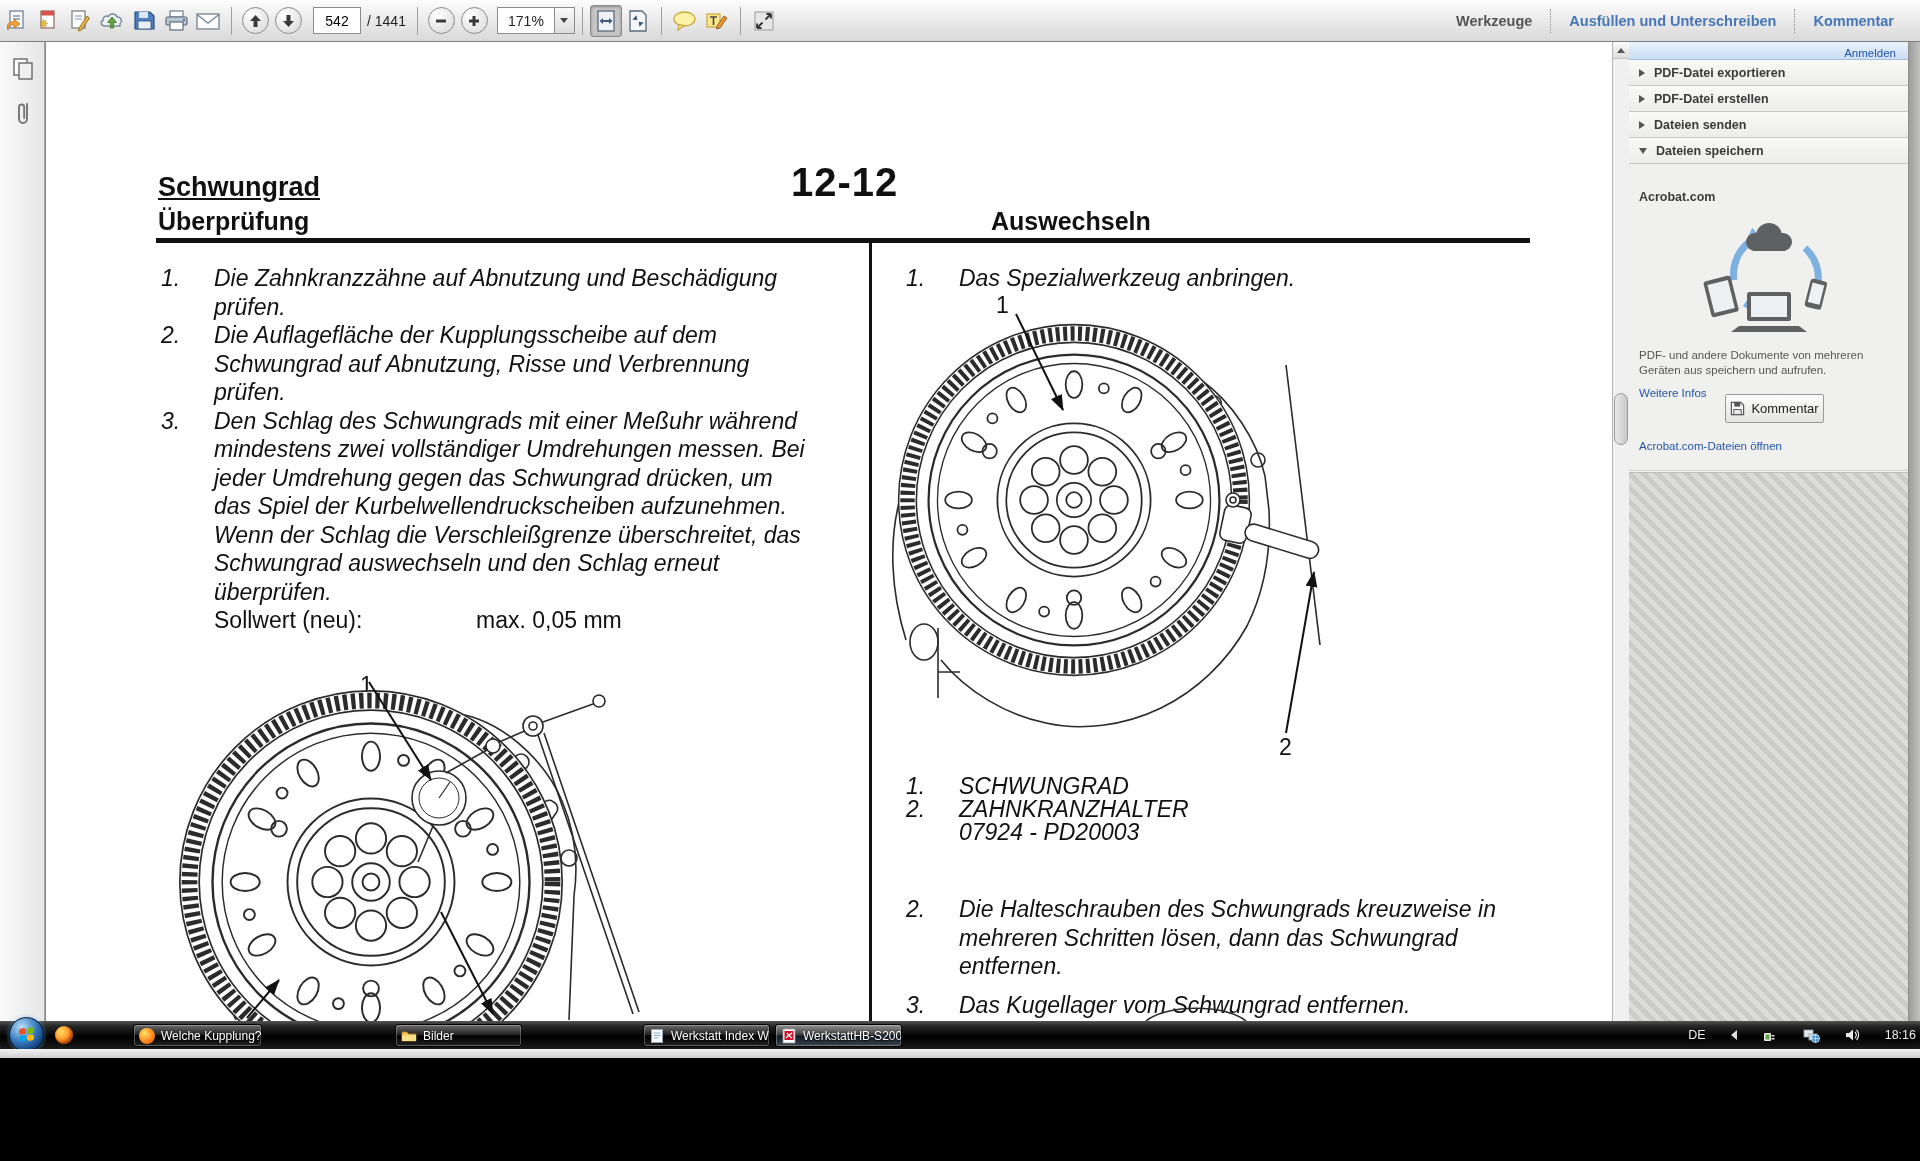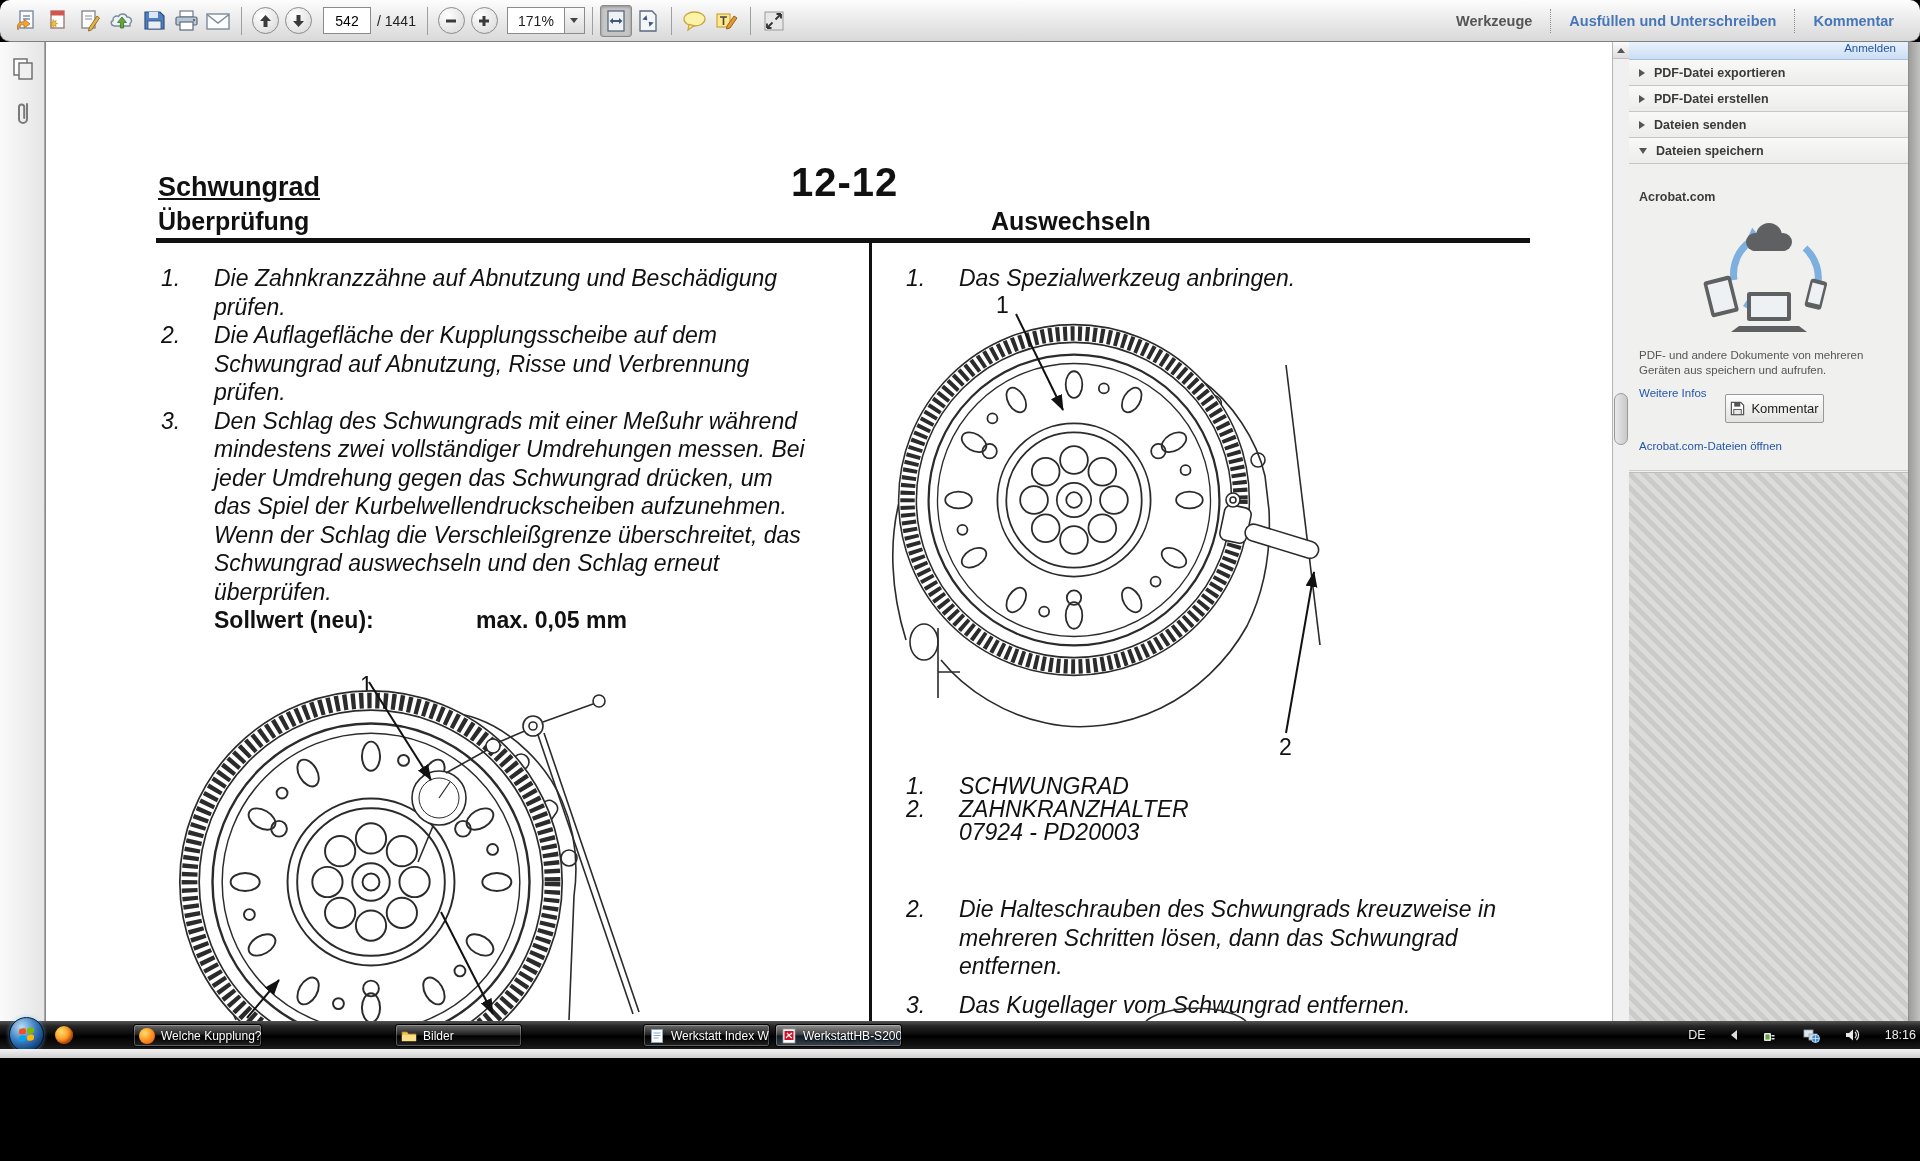--- a/index.html
+++ b/index.html
@@ -2,21 +2,21 @@
 <html><head>
 <meta charset="utf-8">
 <style>
   * { margin:0; padding:0; box-sizing:border-box; }
   body { background:#000; font-family:"Liberation Sans", sans-serif; }
   .screen { position:relative; width:1920px; height:1161px; overflow:hidden; background:#000; }
 
   
   .toolbar { position:absolute; left:0; top:0; width:1920px; height:42px;
     background:linear-gradient(#fdfdfd,#ececec 45%,#d9d9d9); border-bottom:1px solid #7f7f7f;
-    display:flex; align-items:center; padding-left:10px;border-radius:10px; }
+    display:flex; align-items:center; padding-left:0; }
   .tbtn { height:32px; min-width:32px; border-radius:3px; display:flex; align-items:center; justify-content:center; cursor:default; }
   .tsep { width:1px; height:28px; background:#9f9f9f; margin:0 7px; }
   .circle-btn { width:27px; height:27px; border-radius:50%; border:1px solid #8b8b8b;
     background:radial-gradient(circle at 35% 30%, #ffffff, #d6d6d6); display:flex; align-items:center; justify-content:center; margin:0 3px; }
   .page-input { width:48px; height:27px; border:1px solid #8b8b8b; background:#fff; text-align:center;
     font-size:14px; font-family:"Liberation Sans",sans-serif; margin:0 6px 0 8px; }
   .page-total { font-size:14px; color:#222; margin-right:4px; }
   .zoom-box { width:58px; height:27px; border:1px solid #8b8b8b; background:#fff; display:flex;
     align-items:center; justify-content:center; font-size:14px; color:#222; margin-left:6px; }
   .zoom-drop { width:20px; height:27px; border:1px solid #8b8b8b; border-left:none;
@@ -41,41 +41,41 @@
   .doc-h-right { position:absolute; left:945px; top:165px; font-size:25px; font-weight:bold; }
   .hrule { position:absolute; left:110px; top:196px; width:1374px; height:5px; background:#111; }
   .vrule { position:absolute; left:823px; top:201px; width:3px; height:778px; background:#111; }
 
   .doc-list { position:absolute; font-style:italic; font-size:23px; line-height:28.5px; }
   .li { display:flex; }
   .li .num { width:53px; flex:none; }
   .li .txt { flex:1; }
   .left-list { left:115px; top:222px; width:650px; }
   .left-list .txt { width:595px; max-width:595px; }
-  .spec-row { display:flex; font-style:normal; font-weight:bold; margin-left:53px; }
+  .spec-row { display:flex; font-style:normal; font-weight:normal; margin-left:53px; }
   .spec-row .sl { width:262px; flex:none; }
   .right-step1 { left:860px; top:222px; width:600px; }
   .legend-list { left:860px; top:733px; width:620px; line-height:23.2px; }
   .right-steps { left:860px; top:853px; width:595px; }
   .right-steps .txt { width:540px; max-width:540px; }
   .right-steps .li + .li { margin-top:10px; }
 
   .fig-label { position:absolute; font-size:23px; color:#111; }
   .fig { position:absolute; }
 
   
   .vscroll { position:absolute; left:1612px; top:0; width:17px; height:979px; background:#f0f0f0; border-left:1px solid #b5b5b5; }
   .vs-up { position:absolute; left:0; top:0; width:16px; height:17px; background:linear-gradient(#fbfbfb,#dedede); border-bottom:1px solid #c0c0c0; display:flex; align-items:center; justify-content:center; }
   .tri-up { width:0; height:0; border-left:4px solid transparent; border-right:4px solid transparent; border-bottom:5px solid #555; }
   .vs-thumb { position:absolute; left:1px; top:351px; width:14px; height:52px; background:linear-gradient(90deg,#e8e8e8,#c9c9c9); border:1px solid #9a9a9a; border-radius:7px; }
 
   
   .taskpane { position:absolute; left:1629px; top:0; width:291px; height:979px; background:#f0f0ef; }
   .signin { position:absolute; left:0; top:0; width:279px; height:18px; background:linear-gradient(#eaf2fc,#cbdef4);
-    border-bottom:1px solid #a9c0dc; display:flex; align-items:flex-start; justify-content:flex-end; padding-right:12px; }
+    border-bottom:1px solid #a9c0dc; display:flex; align-items:flex-end; justify-content:flex-end; padding-right:12px; }
   .signin a { color:#2456a8; font-size:11.5px; text-decoration:none; }
   .prow { position:absolute; left:0; width:279px; height:26px; background:linear-gradient(#f9f9f8,#ececeb);
     border-bottom:1px solid #c6c6c4; display:flex; align-items:center; padding-left:10px; cursor:default; }
   .prow .lbl { font-size:12.5px; font-weight:bold; color:#3a3a3a; margin-left:9px; }
   .tri-r { width:0; height:0; border-top:4px solid transparent; border-bottom:4px solid transparent; border-left:6px solid #555; }
   .tri-d { width:0; height:0; border-left:4px solid transparent; border-right:4px solid transparent; border-top:6px solid #555; }
   .pane-body { position:absolute; left:0; top:121px; width:279px; }
   .acro-title { margin:27px 0 0 10px; font-size:12.5px; font-weight:bold; color:#3c3c3c; }
   .cloud-illu { display:block; margin:14px auto 0 auto; }
   .pane-desc { margin:12px 10px 0 10px; width:264px; font-size:11.5px; line-height:14.5px; color:#555; }

